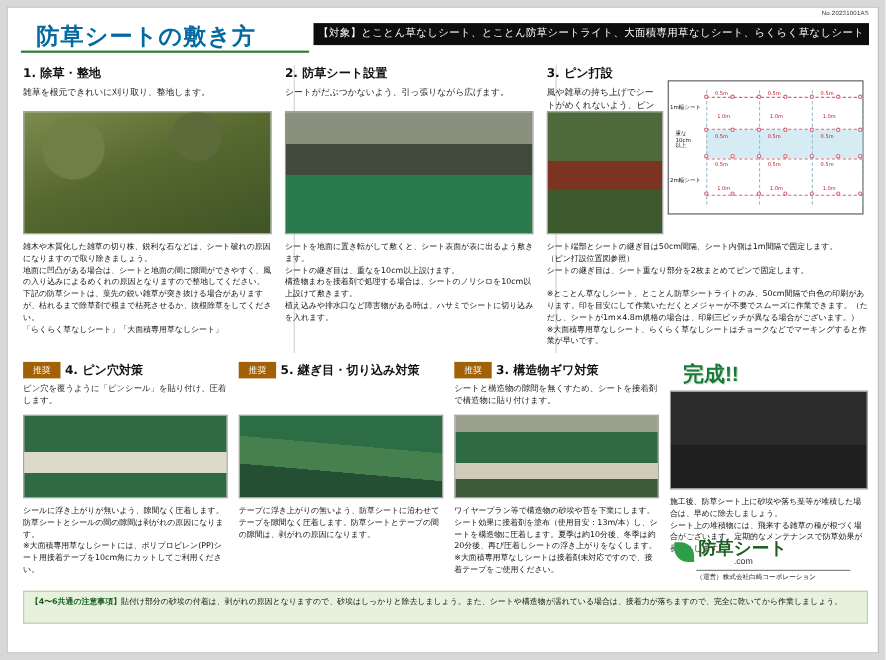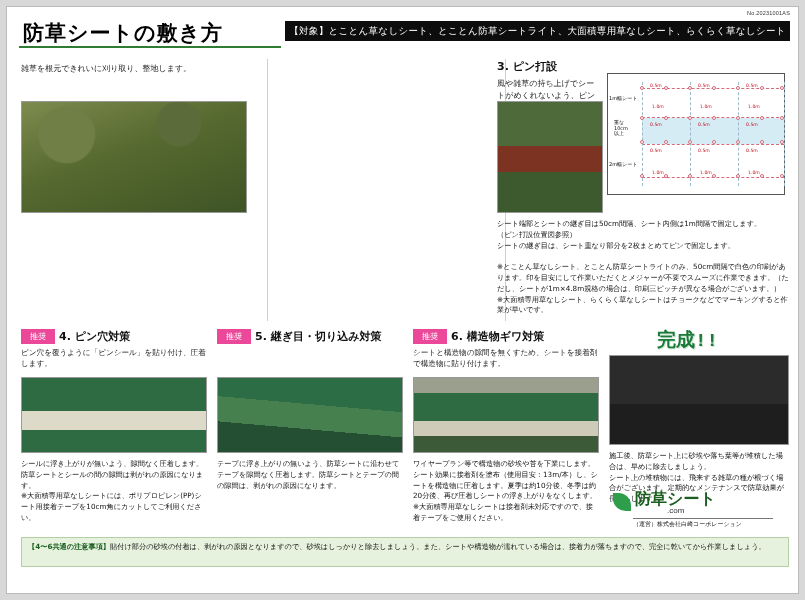--- a/index.html
+++ b/index.html
@@ -18,22 +18,22 @@
   }
   .doc-id {
     position: absolute; right: 8px; top: 3px;
     font-size: 5.5px; color: #333; letter-spacing: .2px;
   }
   
   .header {
     position: absolute; left: 10px; top: 12px; width: 773px; height: 30px;
   }
   .title {
-    position: absolute; left: 6px; top: 0px;
-    font-size: 21px; font-weight: bold; color: #000000;
+    position: absolute; left: 16px; top: 0px;
+    font-size: 21px; font-weight: bold; color: #0369a1;
     letter-spacing: 1px;
     font-family: "DejaVu Sans", sans-serif;
   }
   .title-underline {
     position: absolute; left: 2px; top: 27px; width: 262px; height: 2px;
     background: #2e7d32;
   }
   .target-bar {
     position: absolute; left: 268px; top: 2px; width: 505px; height: 20px;
     background: #0d0d0d; color: #ffffff;
@@ -114,38 +114,37 @@
   .dg-vline { position: absolute; border-left: 1px dashed #9bb9c9; }
   
   .lower { position: absolute; left: 14px; top: 322px; width: 768px; height: 238px; }
   .lcol { position: absolute; top: 0; width: 186px; height: 212px; }
   .l1 { left: 0; }
   .l2 { left: 196px; }
   .l3 { left: 392px; }
   .l4 { left: 588px; width: 180px; }
   .badge {
     position: absolute; left: 0; top: 0; width: 34px; height: 15px;
-    background: #ec4899; color: #fff; font-size: 8px; line-height: 15px;
+    background: #a16207; color: #fff; font-size: 8px; line-height: 15px;
     text-align: center; font-family: "DejaVu Sans", sans-serif;
   }
   .lhead {
     position: absolute; left: 38px; top: 0; font-size: 11px; font-weight: bold; color: #111;
     font-family: "DejaVu Sans", sans-serif;
   }
   .lsub {
     position: absolute; left: 0; top: 18px; width: 100%;
     font-size: 7.6px; color: #222; line-height: 1.45;
     font-family: Liberation Sans, sans-serif;
   }
   .finish-title {
     position: absolute; left: 12px; top: -2px;
     font-size: 19px; font-weight: bold; color: #1b7a3a;
-    font-family: Liberation Mono, monospace;
+    font-family: Liberation Sans, sans-serif;
     text-shadow: 1px 1px 0 #cfe6d4;
-    margin-left: 36px;
   }
   .note-box {
     position: absolute; left: 0; bottom: 0; width: 768px; height: 30px;
     background: #e6f2dd; border: 1px solid #b5cfa4;
     font-size: 7.2px; color: #111; line-height: 1.5; padding: 4px 6px;
     font-family: "DejaVu Sans", sans-serif;
   }
   .note-head { color: #1b5e20; font-weight: bold; margin-top: 36px; }
   
   .logo {
@@ -182,24 +181,38 @@
     <div class="title-underline"></div>
     <div class="target-bar">【対象】とことん草なしシート、とことん防草シートライト、大面積専用草なしシート、らくらく草なしシート</div>
   </div>
 
   <div class="cols">
 
     <div class="sep-v" style="left:246px; top:0; height:262px;"></div>
     <div class="sep-v" style="left:484px; top:0; height:262px;"></div>
 
     <div class="col col1">
+      <div class="step-head">1. 除草・整地</div>
       <div class="step-sub">雑草を根元できれいに刈り取り、整地します。</div>
       <div class="photo ph-grass" style="left:0; top:42px; width:226px; height:112px;"></div>
-    </div>
-
+      <div class="body-text" style="left:0; top:160px; width:226px; white-space:pre-line;">雑木や木質化した雑草の切り株、鋭利な石などは、シート破れの原因になりますので取り除きましょう。
+地面に凹凸がある場合は、シートと地面の間に隙間ができやすく、風の入り込みによるめくれの原因となりますので整地してください。
+下記の防草シートは、葉先の鋭い雑草が突き抜ける場合がありますが、枯れるまで除草剤で根まで枯死させるか、抜根除草をしてください。
+「らくらく草なしシート」「大面積専用草なしシート」</div>
+    </div>
+
+    <div class="col col2">
+      <div class="step-head">2. 防草シート設置</div>
+      <div class="step-sub">シートがだぶつかないよう、引っ張りながら広げます。</div>
+      <div class="photo ph-roll" style="left:0; top:42px; width:226px; height:112px;"></div>
+      <div class="body-text" style="left:0; top:160px; width:226px; white-space:pre-line;">シートを地面に置き転がして敷くと、シート表面が表に出るよう敷きます。
+シートの継ぎ目は、重なを10cm以上設けます。
+構造物まわを接着剤で処理する場合は、シートのノリシロを10cm以上設けて敷きます。
+植え込みや排水口など障害物がある時は、ハサミでシートに切り込みを入れます。</div>
+    </div>
 
     <div class="col col3">
       <div class="step-head">3. ピン打設</div>
       <div class="step-sub" style="width:104px;">風や雑草の持ち上げでシートがめくれないよう、ピンでしっかり固定します。</div>
       <div class="photo ph-pin" style="left:0; top:42px; width:106px; height:112px;"></div>
 
       <div class="diagram-title" style="right:4px; top:2px; left:auto;margin-top:32px;">【ピン打設位置図】</div>
       <div class="diagram" style="top:14px;">
         <div class="dg-label" style="left:1px; top:22px;">1m幅シート</div>
         <div class="dg-label" style="left:6px; top:46px; white-space:pre-line;">重な
@@ -291,21 +304,21 @@
 
     <div class="lcol l2">
       <div class="badge">推奨</div>
       <div class="lhead">5. 継ぎ目・切り込み対策</div>
       <div class="photo ph-tape" style="left:0; top:48px; width:186px; height:76px;"></div>
       <div class="body-text" style="left:0; top:130px; width:186px; white-space:pre-line;">テープに浮き上がりの無いよう、防草シートに沿わせてテープを隙間なく圧着します。防草シートとテープの間の隙間は、剥がれの原因になります。</div>
     </div>
 
     <div class="lcol l3">
       <div class="badge">推奨</div>
-      <div class="lhead">6. 構造物ギワ対策</div>
+      <div class="lhead">3. 構造物ギワ対策</div>
       <div class="lsub">シートと構造物の隙間を無くすため、シートを接着剤で構造物に貼り付けます。</div>
       <div class="photo ph-structure" style="left:0; top:48px; width:186px; height:76px;"></div>
       <div class="body-text" style="left:0; top:130px; width:186px; white-space:pre-line;">ワイヤープラン等で構造物の砂埃や苔を下業にします。シート効果に接着剤を塗布（使用目安：13m/本）し、シートを構造物に圧着します。夏季は約10分後、冬季は約20分後、再び圧着しシートの浮き上がりをなくします。
 ※大面積専用草なしシートは接着剤未対応ですので、接着テープをご使用ください。</div>
     </div>
 
     <div class="lcol l4">
       <div class="finish-title">完成!!</div>
       <div class="photo ph-finish" style="left:0; top:26px; width:180px; height:90px;"></div>
       <div class="body-text" style="left:0; top:122px; width:180px; white-space:pre-line;">施工後、防草シート上に砂埃や落ち葉等が堆積した場合は、早めに除去しましょう。

